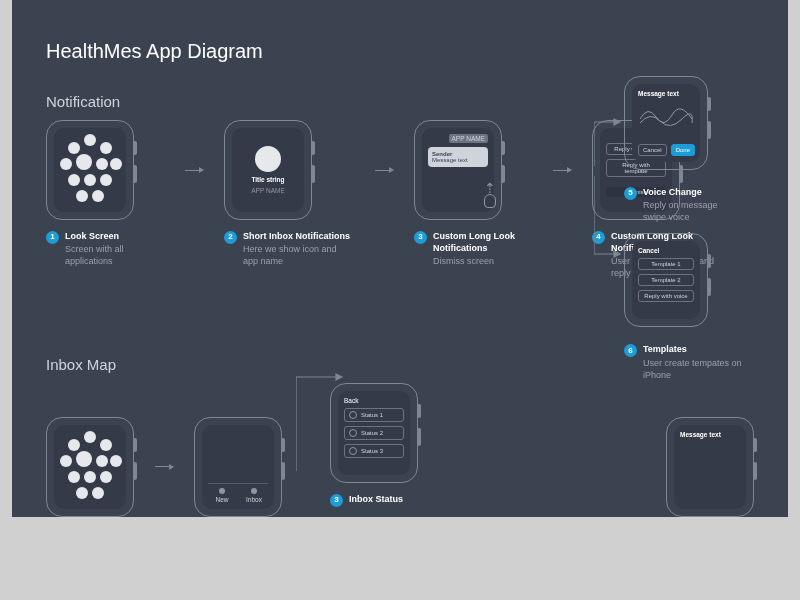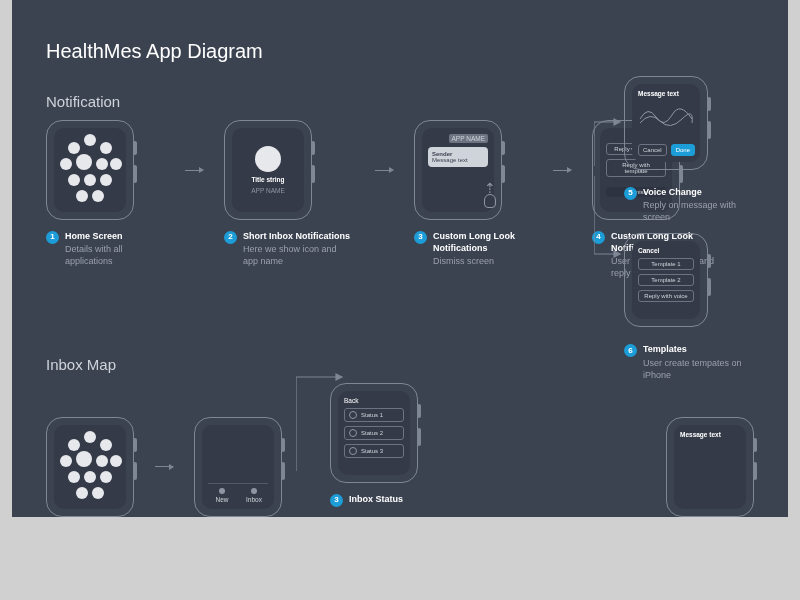--- a/index.html
+++ b/index.html
@@ -58,22 +58,22 @@
           <div class="d" style="left:14px;top:46px"></div>
             <div class="d" style="left:30px;top:46px"></div>
             <div class="d" style="left:46px;top:46px"></div>
           <div class="d" style="left:22px;top:62px"></div>
             <div class="d" style="left:38px;top:62px"></div>
         </div>
       </div>
       <div class="step">
         <div class="num">1</div>
         <div>
-            <div class="st">Home Screen</div>
-            <div class="sd">Details with all applications</div>
+            <div class="st">Look Screen</div>
+            <div class="sd">Screen with all applications</div>
           </div>
       </div>
     </div>
 
     <div class="arrow"></div>
 
     <div class="col">
       <div class="watch">
         <div class="crown"></div>
           <div class="crown2"></div>
@@ -162,21 +162,21 @@
         <div style="display:flex;gap:4px;margin-top:auto">
           <div class="btn" style="flex:1">Cancel</div>
           <div class="btn btn-blue" style="flex:1">Done</div>
         </div>
       </div>
     </div>
     <div class="step">
       <div class="num">5</div>
       <div>
           <div class="st">Voice Change</div>
-          <div class="sd">Reply on message with screen</div>
+          <div class="sd">Reply on message swipe voice</div>
         </div>
     </div>
 
     <div class="watch" style="width:84px;height:94px;margin-top:4px">
       <div class="crown"></div>
         <div class="crown2"></div>
       <div class="face" style="width:68px;height:78px;display:flex;flex-direction:column;gap:4px">
         <div class="tiny" style="color:#fff;font-weight:600">Cancel</div>
         <div class="btn">Template 1</div>
         <div class="btn">Template 2</div>

